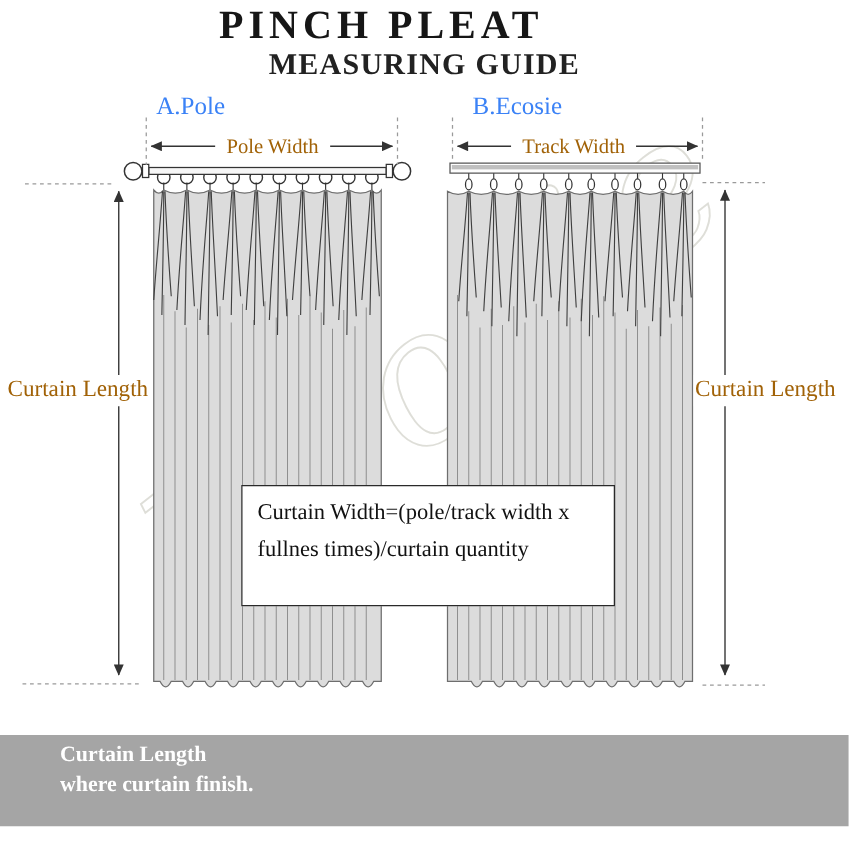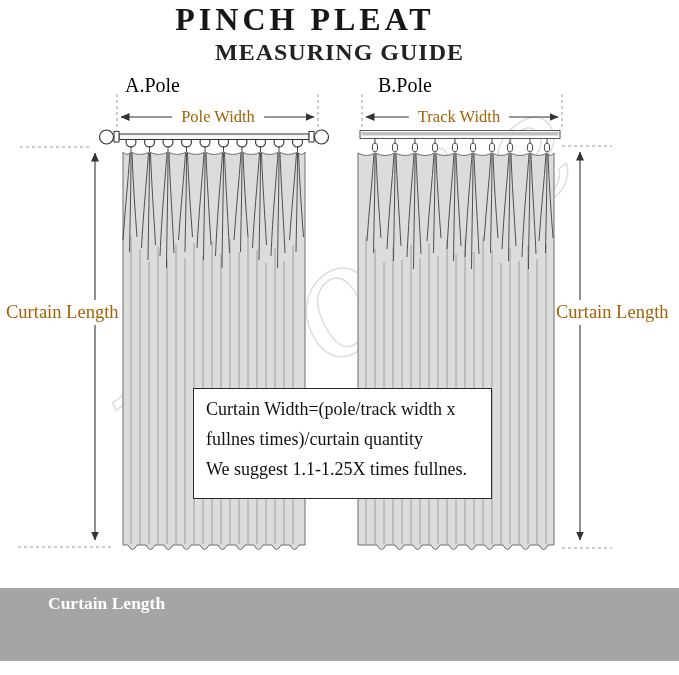--- a/index.html
+++ b/index.html
@@ -13,21 +13,21 @@
   .page-title{
     top:1px;left:0;width:610px;text-align:center;
     font-size:32px;font-weight:bold;letter-spacing:4px;color:#161616;
   }
   .page-subtitle{
     top:39px;left:0;width:679px;text-align:center;
     font-size:24px;font-weight:bold;letter-spacing:1px;color:#222;
   }
 
   .diagram-label{
-    font-size:20px;color:#000000;
+    font-size:20px;color:#3b82f6;
   }
   .label-a{top:74px;left:125px;}
   .label-b{top:74px;left:378px;}
 
   .watermark{
     left:40px;top:160px;width:620px;height:260px;
     display:flex;align-items:center;justify-content:center;
     transform:rotate(-38deg);
     font-style:italic;font-family:"DejaVu Serif",serif;
     font-size:148px;letter-spacing:10px;
@@ -46,21 +46,21 @@
   }
   .pole-width{left:218px;}
   .track-width{left:459px;text-align:center;}
   .length-label{
     font-size:18.5px;padding:2px 1px;
   }
   .length-left{left:5px;top:300px;}
   .length-right{left:555px;top:300px;}
 
   .formula-box{
-    left:193px;top:388px;width:299px;height:111px;box-sizing:border-box;
+    left:193px;top:388px;width:299px;height:97px;box-sizing:border-box;
     background:#ffffff;border:1.5px solid #2a2a2a;
     padding:5px 0 0 12px;
     font-size:18px;line-height:30px;color:#111;
   }
 
   .footer{
     left:0;top:588px;width:679px;height:73px;box-sizing:border-box;
     background:#a5a5a5;color:#ffffff;
     padding:3px 10px 0 48px;
     font-size:17.5px;font-weight:bold;line-height:24px;
@@ -206,28 +206,28 @@
       <line x1="562" y1="146" x2="612" y2="146" stroke="#9a9a9a" stroke-width="1" stroke-dasharray="3 3"></line>
       <line x1="580" y1="152" x2="580" y2="540" stroke="#333333" stroke-width="1.1" marker-start="url(#aS)" marker-end="url(#aE)"></line>
       <line x1="562" y1="548" x2="612" y2="548" stroke="#9a9a9a" stroke-width="1" stroke-dasharray="3 3"></line>
     </g>
   </svg>
 
 <div class="abs page-title">PINCH PLEAT</div>
 <div class="abs page-subtitle">MEASURING GUIDE</div>
 
 <div class="abs diagram-label label-a">A.Pole</div>
-<div class="abs diagram-label label-b">B.Pole</div>
+<div class="abs diagram-label label-b">B.Ecosie</div>
 
 <div class="abs measure-label width-label pole-width">Pole Width</div>
 <div class="abs measure-label width-label track-width">Track Width</div>
 <div class="abs measure-label length-label length-left">Curtain Length</div>
 <div class="abs measure-label length-label length-right">Curtain Length</div>
 
 <div class="abs formula-box">
   <div>Curtain Width=(pole/track width x</div>
   <div>fullnes times)/curtain quantity</div>
-  <div>We suggest 1.1-1.25X times fullnes.</div>
 </div>
 
 <div class="abs footer">
   <div>Curtain Length</div>
+  <div>where curtain finish.</div>
 </div>
 
 </body></html>

